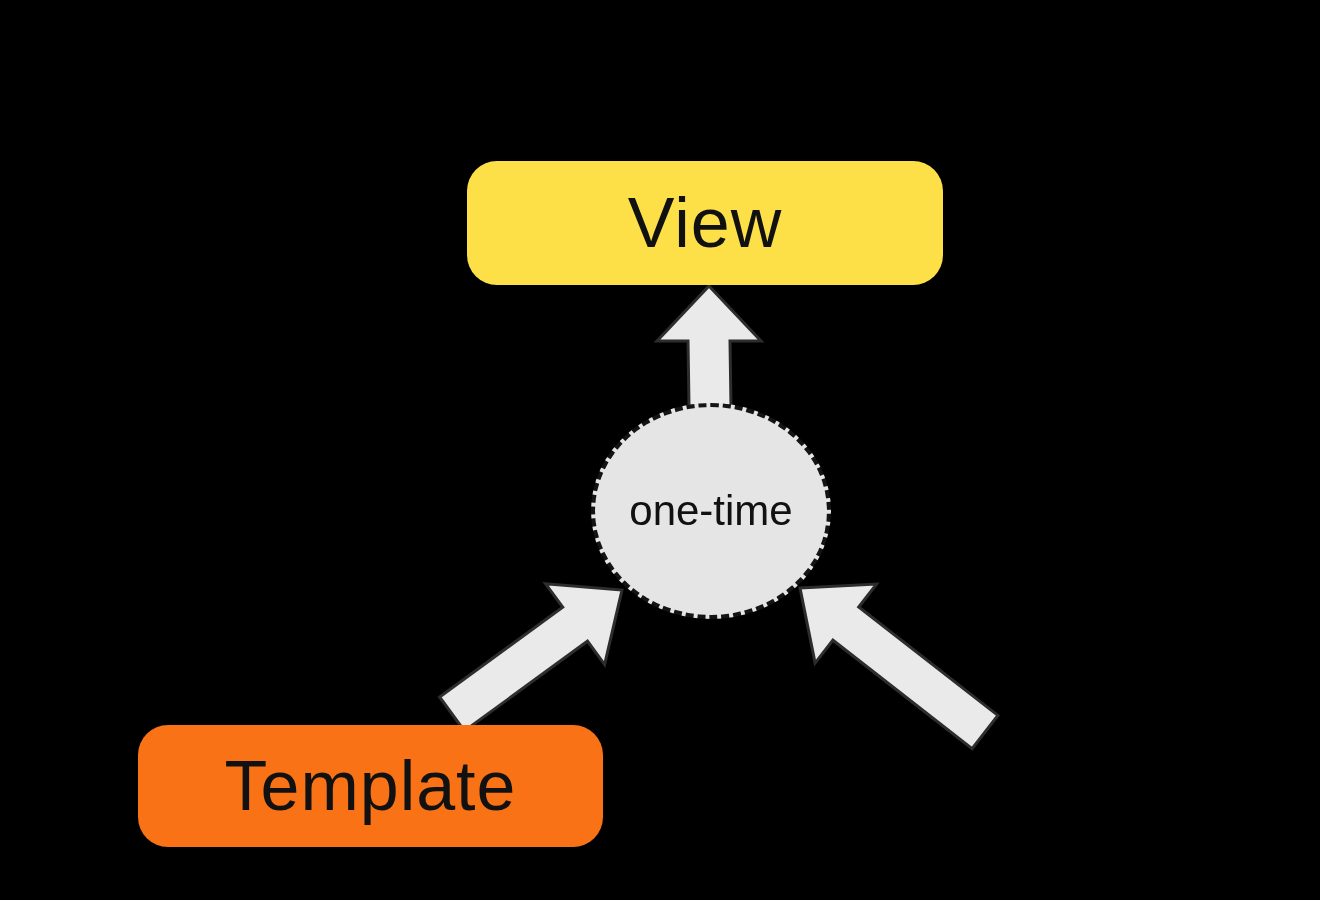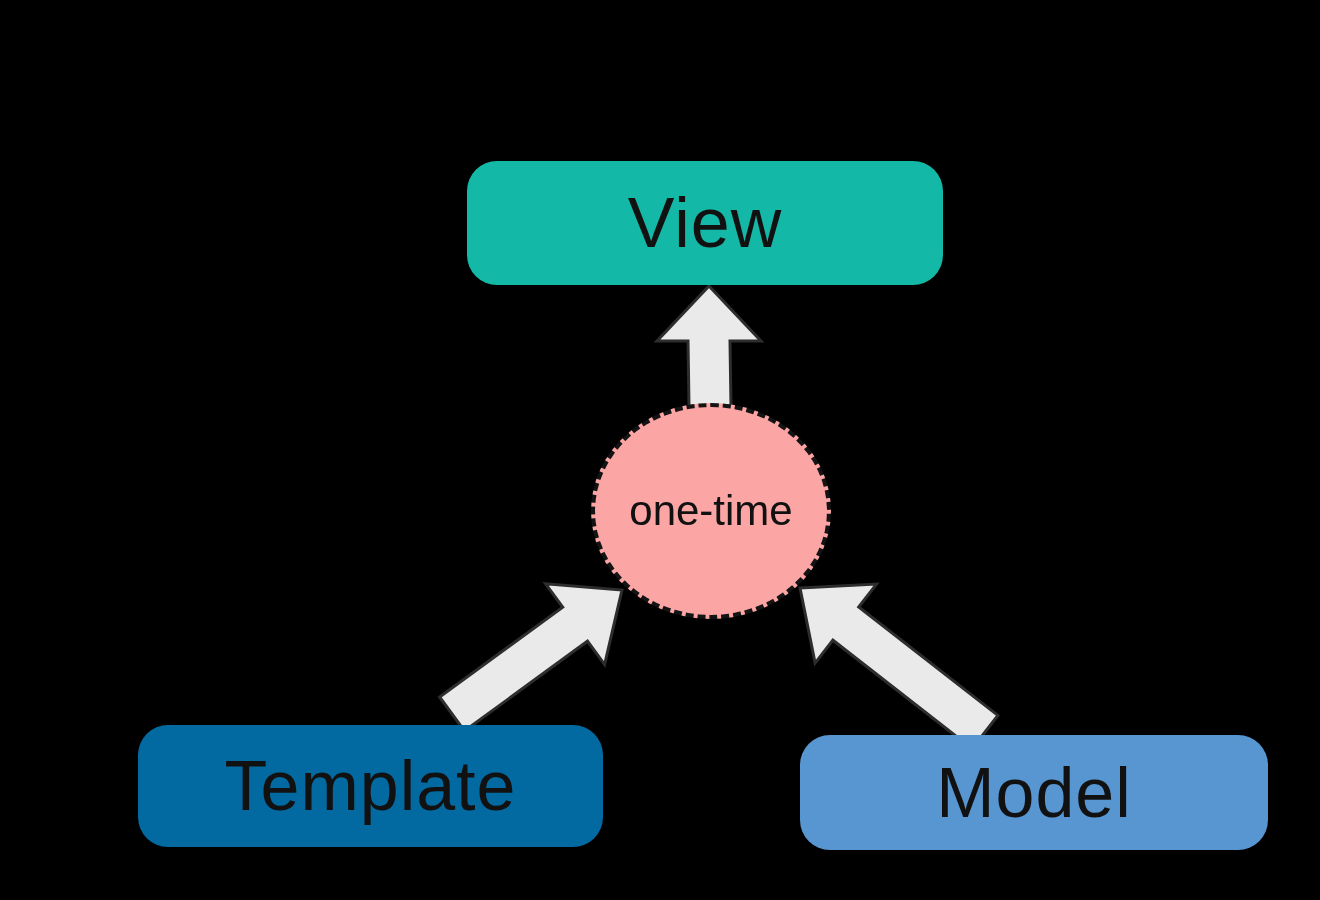--- a/index.html
+++ b/index.html
@@ -36,44 +36,44 @@
     color: #111111;
     font-size: 70px;
     font-weight: 400;
     letter-spacing: 1px;
   }
   .node-view {
     left: 467px;
     top: 161px;
     width: 476px;
     height: 124px;
-    background: #14b8a6;
+    background: #fde047;
   }
   .node-template {
     left: 138px;
     top: 725px;
     width: 465px;
     height: 122px;
-    background: #0369a1;
+    background: #f97316;
   }
   .node-model {
     left: 800px;
     top: 735px;
     width: 468px;
     height: 115px;
     background: #5796d1;
   }
   .merge-ellipse {
     position: absolute;
     left: 591px;
     top: 403px;
     width: 240px;
     height: 216px;
     box-sizing: border-box;
-    background: #fca5a5;
+    background: #e5e5e5;
     border: 4px dashed #141414;
     border-radius: 50%;
     display: flex;
     flex-direction: column;
     align-items: center;
     justify-content: center;
     color: #111111;
     font-size: 42px;
     line-height: 52px;
     text-align: center;
@@ -98,17 +98,14 @@
   </div>
 
   <div class="node node-view">
     <span>View</span>
   </div>
 
   <div class="node node-template">
     <span>Template</span>
   </div>
 
-  <div class="node node-model">
-    <span>Model</span>
-  </div>
 
 </div>
 
 </body></html>

